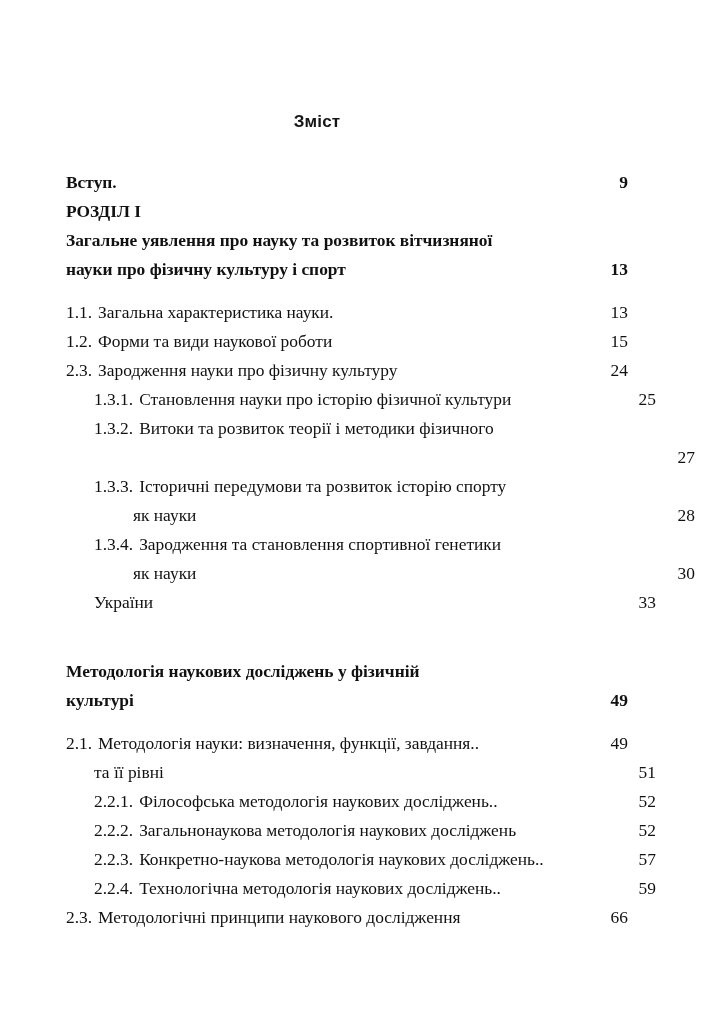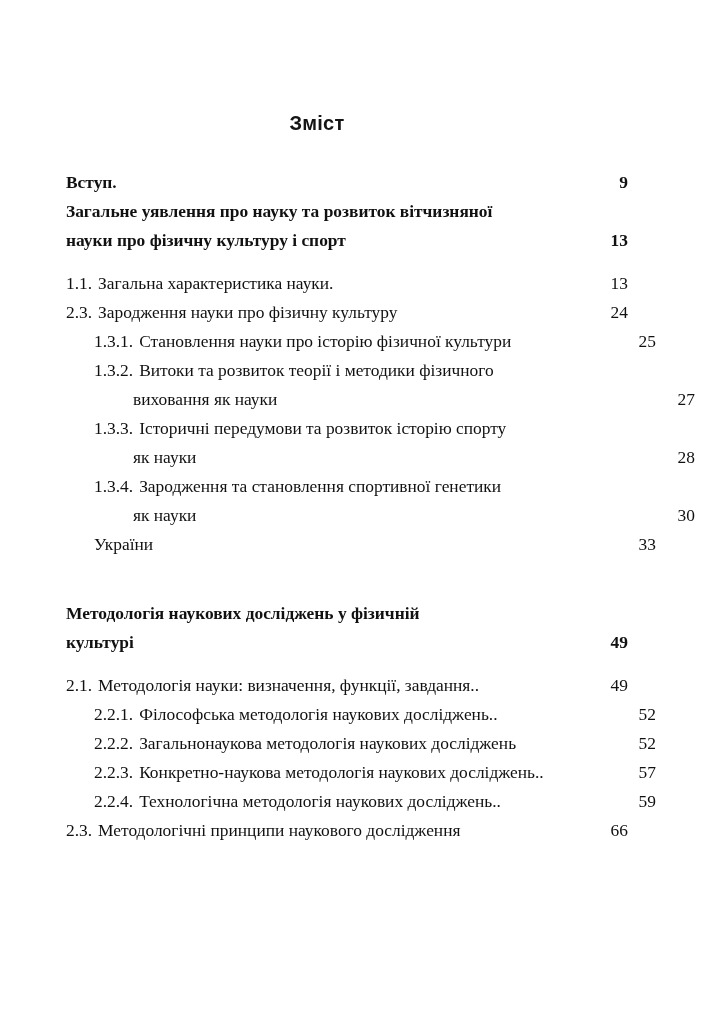--- a/index.html
+++ b/index.html
@@ -26,21 +26,21 @@
 
   
   .toc-title {
     position: absolute;
     top: 112px;
     left: 0;
     width: 634px;
     text-align: center;
     font-family: "Liberation Sans", "DejaVu Sans", sans-serif;
     font-weight: bold;
-    font-size: 20px;
+    font-size: 17px;
     letter-spacing: 0.2px;
     color: #151515;
   }
 
   
   .toc-body {
     position: absolute;
     top: 168px;
     left: 66px;
     width: 562px;
@@ -113,54 +113,63 @@
 
   <div class="toc-title">Зміст</div>
 
   <div class="toc-body" id="toc-body">
       <div class="toc-line lvl-top">
         <span class="label">Вступ.</span>
         <span class="leader"></span>
         <span class="pageno">9</span>
       </div>
       <div class="toc-line lvl-chapter no-leader">
+        <span class="label">РОЗДІЛ І</span>
+        <span class="leader"></span>
+      </div>
+      <div class="toc-line lvl-chapter no-leader">
         <span class="label">Загальне уявлення про науку та розвиток вітчизняної</span>
         <span class="leader"></span>
       </div>
       <div class="toc-line lvl-chapter">
         <span class="label">науки про фізичну культуру і спорт </span>
         <span class="leader"></span>
         <span class="pageno">13</span>
       </div>
       <div class="gap-md"></div>
       <div class="toc-line lvl-1">
         <span class="num">1.1.</span>
         <span class="label">Загальна характеристика науки.</span>
         <span class="leader"></span>
         <span class="pageno">13</span>
+      </div>
+      <div class="toc-line lvl-1">
+        <span class="num">1.2.</span>
+        <span class="label">Форми та види наукової роботи</span>
+        <span class="leader"></span>
+        <span class="pageno">15</span>
       </div>
       <div class="toc-line lvl-1">
         <span class="num">2.3.</span>
         <span class="label">Зародження науки про фізичну культуру</span>
         <span class="leader"></span>
         <span class="pageno">24</span>
       </div>
       <div class="toc-line lvl-2">
         <span class="num">1.3.1.</span>
         <span class="label">Становлення науки про історію фізичної культури</span>
         <span class="leader"></span>
         <span class="pageno">25</span>
       </div>
       <div class="toc-line lvl-2 no-leader">
         <span class="num">1.3.2.</span>
         <span class="label">Витоки та розвиток теорії і методики фізичного</span>
         <span class="leader"></span>
       </div>
       <div class="toc-line cont-2">
-        <span class="label">виховання як науки</span>
         <span class="leader"></span>
         <span class="pageno">27</span>
       </div>
       <div class="toc-line lvl-2 no-leader">
         <span class="num">1.3.3.</span>
         <span class="label">Історичні передумови та розвиток історію спорту</span>
         <span class="leader"></span>
       </div>
       <div class="toc-line cont-2">
         <span class="label">як науки</span>
@@ -192,20 +201,25 @@
         <span class="leader"></span>
         <span class="pageno">49</span>
       </div>
       <div class="gap-md"></div>
       <div class="toc-line lvl-1">
         <span class="num">2.1.</span>
         <span class="label">Методологія науки: визначення, функції, завдання.. </span>
         <span class="leader"></span>
         <span class="pageno">49</span>
       </div>
+      <div class="toc-line cont-1">
+        <span class="label">та її рівні</span>
+        <span class="leader"></span>
+        <span class="pageno">51</span>
+      </div>
       <div class="toc-line lvl-2">
         <span class="num">2.2.1.</span>
         <span class="label">Філософська методологія наукових досліджень..</span>
         <span class="leader"></span>
         <span class="pageno">52</span>
       </div>
       <div class="toc-line lvl-2">
         <span class="num">2.2.2.</span>
         <span class="label">Загальнонаукова методологія наукових досліджень</span>
         <span class="leader"></span>

